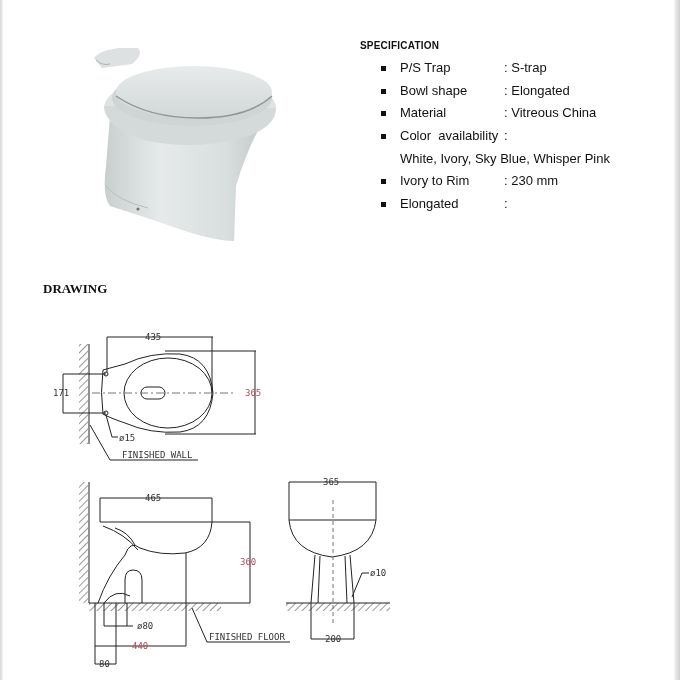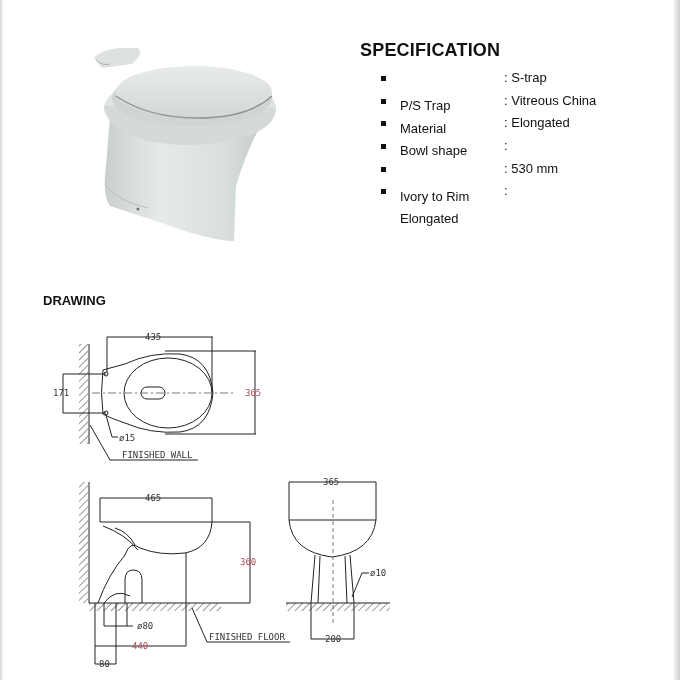--- a/index.html
+++ b/index.html
@@ -18,33 +18,33 @@
     position: absolute; right: 0; top: 0; width: 6px; height: 680px;
     background: linear-gradient(to right, #f4f4f4, #cfcfcf);
   }
   .product-photo {
     position: absolute; left: 88px; top: 36px; width: 196px; height: 210px;
   }
   .spec {
     position: absolute; left: 360px; top: 40px; width: 300px;
   }
   .spec-title {
-    font-weight: bold; font-size: 18px; letter-spacing: 0.2px; margin-bottom: 6px;
+    font-weight: bold; font-size: 10px; letter-spacing: 0.2px; margin-bottom: 6px;
   }
   .spec-row {
     position: relative; height: 22.7px; font-size: 13px; line-height: 22.7px;
   }
   .spec-row .bullet {
     position: absolute; left: 21px; top: 9px; width: 5px; height: 5px; background: #111;
   }
-  .spec-row .label { position: absolute; left: 40px; margin-top: 28px; }
+  .spec-row .label { position: absolute; left: 40px; }
   .spec-row .value { position: absolute; left: 144px; }
   .spec-row.cont .label { left: 40px; }
   .drawing-title {
-    position: absolute; left: 43px; top: 293px; font-weight: bold; font-size: 13px;
+    position: absolute; left: 43px; top: 281px; font-weight: bold; font-size: 13px; font-family: Liberation Serif, serif;
   }
   .drawing {
     position: absolute; left: 0; top: 0; width: 680px; height: 680px;
   }
   .dim-text {
     font-family: "DejaVu Sans Mono", monospace; font-size: 9px; fill: #333;
   }
   .dim-red { fill: #b04a5a; }
 </style>
 </head>
@@ -86,36 +86,40 @@
 <div class="spec">
   <div class="spec-title">SPECIFICATION</div>
 
   <div class="spec-row">
     <span class="bullet"></span>
     <span class="label">P/S Trap</span>
     <span class="value">: S-trap</span>
   </div>
   <div class="spec-row">
     <span class="bullet"></span>
+    <span class="label">Bowl shape</span>
+    <span class="value">: Elongated</span>
+  </div>
+  <div class="spec-row">
+    <span class="bullet"></span>
     <span class="label">Material</span>
     <span class="value">: Vitreous China</span>
   </div>
   <div class="spec-row">
     <span class="bullet"></span>
-    <span class="label">Bowl shape</span>
-    <span class="value">: Elongated</span>
-  </div>
-  <div class="spec-row">
-    <span class="bullet"></span>
+    <span class="label" style="white-space:pre">Color  availability</span>
     <span class="value">:</span>
   </div>
+  <div class="spec-row cont">
+    <span class="label">White, Ivory, Sky Blue, Whisper Pink</span>
+  </div>
   <div class="spec-row">
     <span class="bullet"></span>
     <span class="label">Ivory to Rim</span>
-    <span class="value">: 530 mm</span>
+    <span class="value">: 230 mm</span>
   </div>
   <div class="spec-row">
     <span class="bullet"></span>
     <span class="label">Elongated</span>
     <span class="value">:</span>
   </div>
 </div>
 
 <div class="drawing-title">DRAWING</div>
 

